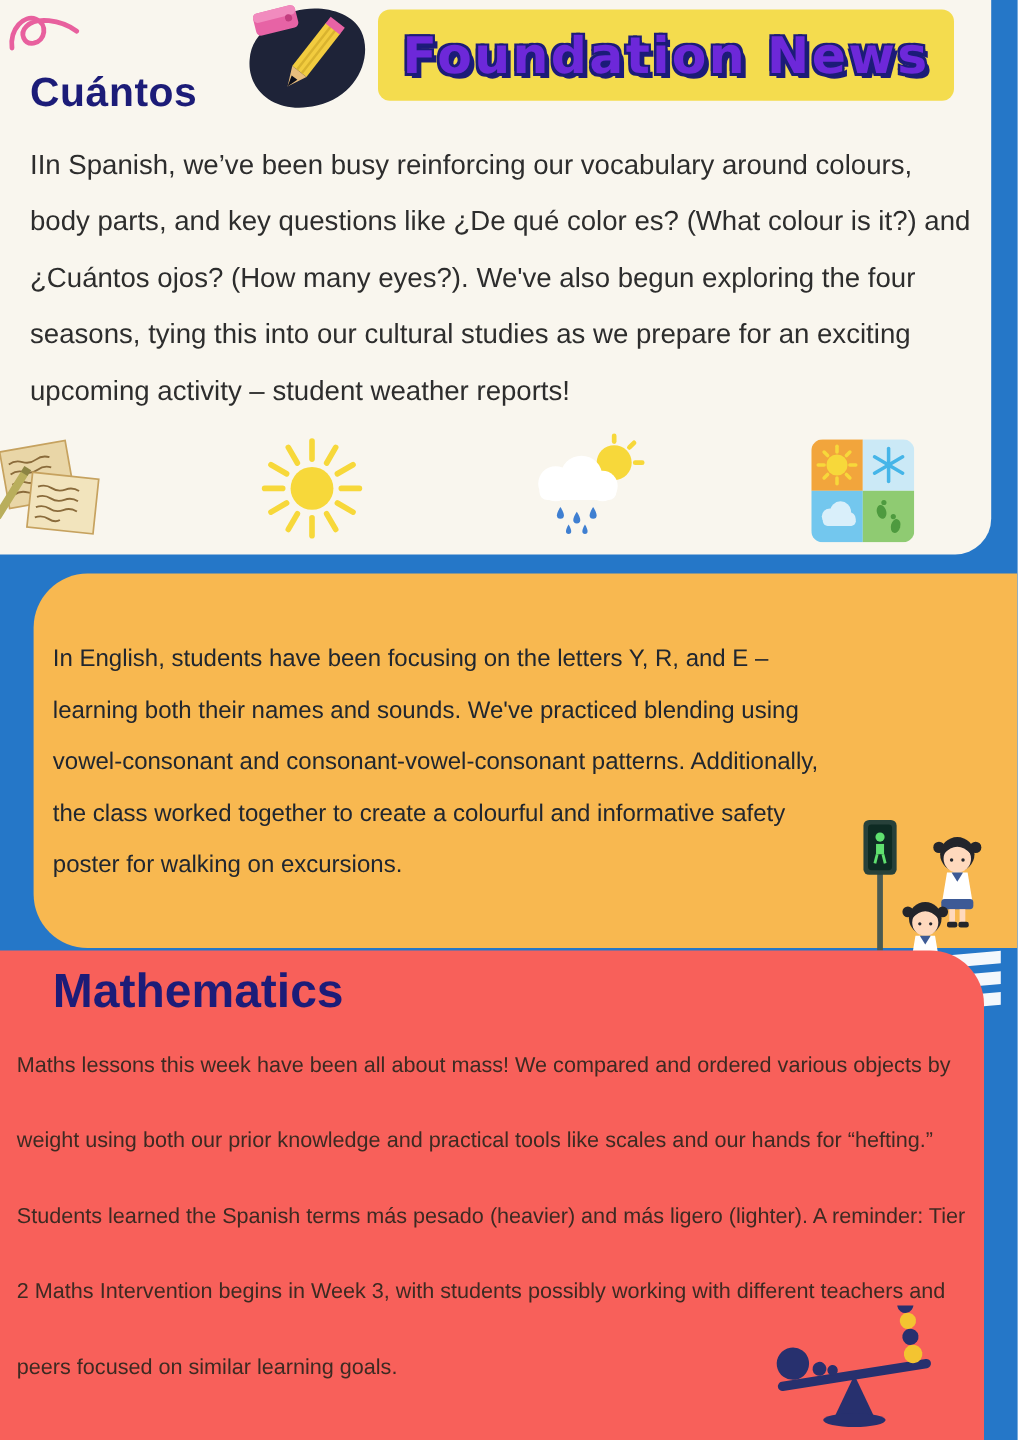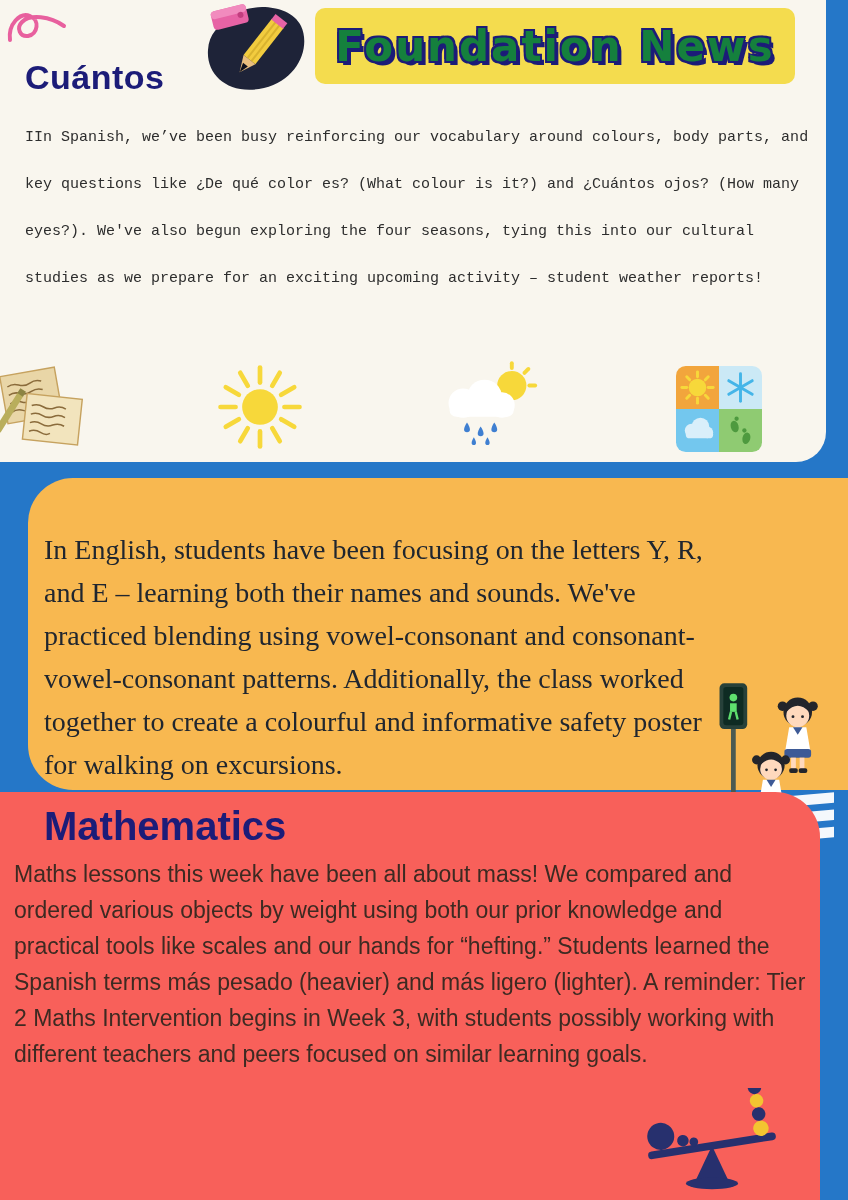--- a/index.html
+++ b/index.html
@@ -18,37 +18,37 @@
   }
   .squiggle { position: absolute; left: 6px; top: 6px; }
   .pencil-doodle { position: absolute; left: 198px; top: 2px; }
   .banner {
     position: absolute; left: 315px; top: 8px; width: 480px; height: 76px;
     background: var(--banner-yellow, #F4DC4E); border-radius: 10px;
     display: flex; align-items: center; justify-content: center;
   }
   .banner-title {
     font-family: "DejaVu Sans", sans-serif;
-    font-size: 42px; font-weight: bold; color: #15803d; white-space: nowrap;
+    font-size: 42px; font-weight: bold; color: #6d28d9; white-space: nowrap;
     letter-spacing: 2px;
     text-shadow:
       -2px -2px 0 var(--heading-navy, #1C1C78),
        2px -2px 0 var(--heading-navy, #1C1C78),
       -2px  2px 0 var(--heading-navy, #1C1C78),
        2px  2px 0 var(--heading-navy, #1C1C78),
        4px  4px 0 var(--heading-navy, #1C1C78);
   }
   .h-spanish {
     position: absolute; left: 25px; top: 58px;
     font-size: 34px; font-weight: bold; color: var(--heading-navy, #1C1C78);
     letter-spacing: 0.5px;
   }
   .p-spanish {
     position: absolute; left: 25px; top: 114px; width: 788px;
-    font-size: 15px; line-height: 47px; color: var(--text-dark, #2D2D2D); font-family: Liberation Mono, monospace;
+    font-size: 23px; line-height: 47px; color: var(--text-dark, #2D2D2D);
   }
   .icon-letters  { position: absolute; left: -8px;  top: 360px; }
   .icon-sun      { position: absolute; left: 212px; top: 360px; }
   .icon-rain     { position: absolute; left: 430px; top: 360px; }
   .icon-seasons  { position: absolute; left: 676px; top: 366px; }
   
   .card-orange {
     position: absolute; left: 28px; top: 478px; width: 820px; height: 312px;
     background: var(--card-orange, #F8B850);
     border-radius: 45px 0 0 45px;
@@ -56,34 +56,34 @@
   .h-english {
     position: absolute; right: 24px; top: 6px;
     font-size: 38px; font-weight: bold; color: var(--heading-navy, #1C1C78);
     font-family: "DejaVu Sans Mono", monospace;
   }
   .english-body { position: absolute; left: 16px; top: 50px; width: 790px; }
   .cross-float {
     float: right; width: 128px; height: 225px; margin-top: 92px;
     display: flex; align-items: flex-end; justify-content: flex-end;
   }
-  .p-english { font-size: 28px; line-height: 43px; color: #20262F; font-family: Liberation Serif, serif; }
+  .p-english { font-size: 20px; line-height: 43px; color: #20262F; }
   
   .card-red {
     position: absolute; left: 0; top: 792px; width: 820px; height: 408px;
     background: var(--card-red, #F8605A);
     border-radius: 0 45px 0 0;
   }
   .h-math {
     position: absolute; left: 44px; top: 12px;
     font-size: 40px; font-weight: bold; color: var(--heading-navy, #1C1C78);
   }
   .p-math {
     position: absolute; left: 14px; top: 64px; width: 800px;
-    font-size: 23px; line-height: 36px; color: var(--text-maths, #3D2A22);
+    font-size: 18px; line-height: 63px; color: var(--text-maths, #3D2A22);
   }
   .icon-balance { position: absolute; right: 34px; bottom: 6px; }
 </style>
 </head>
 <body>
 
 <div class="page">
 
   <section class="card-cream">
 

